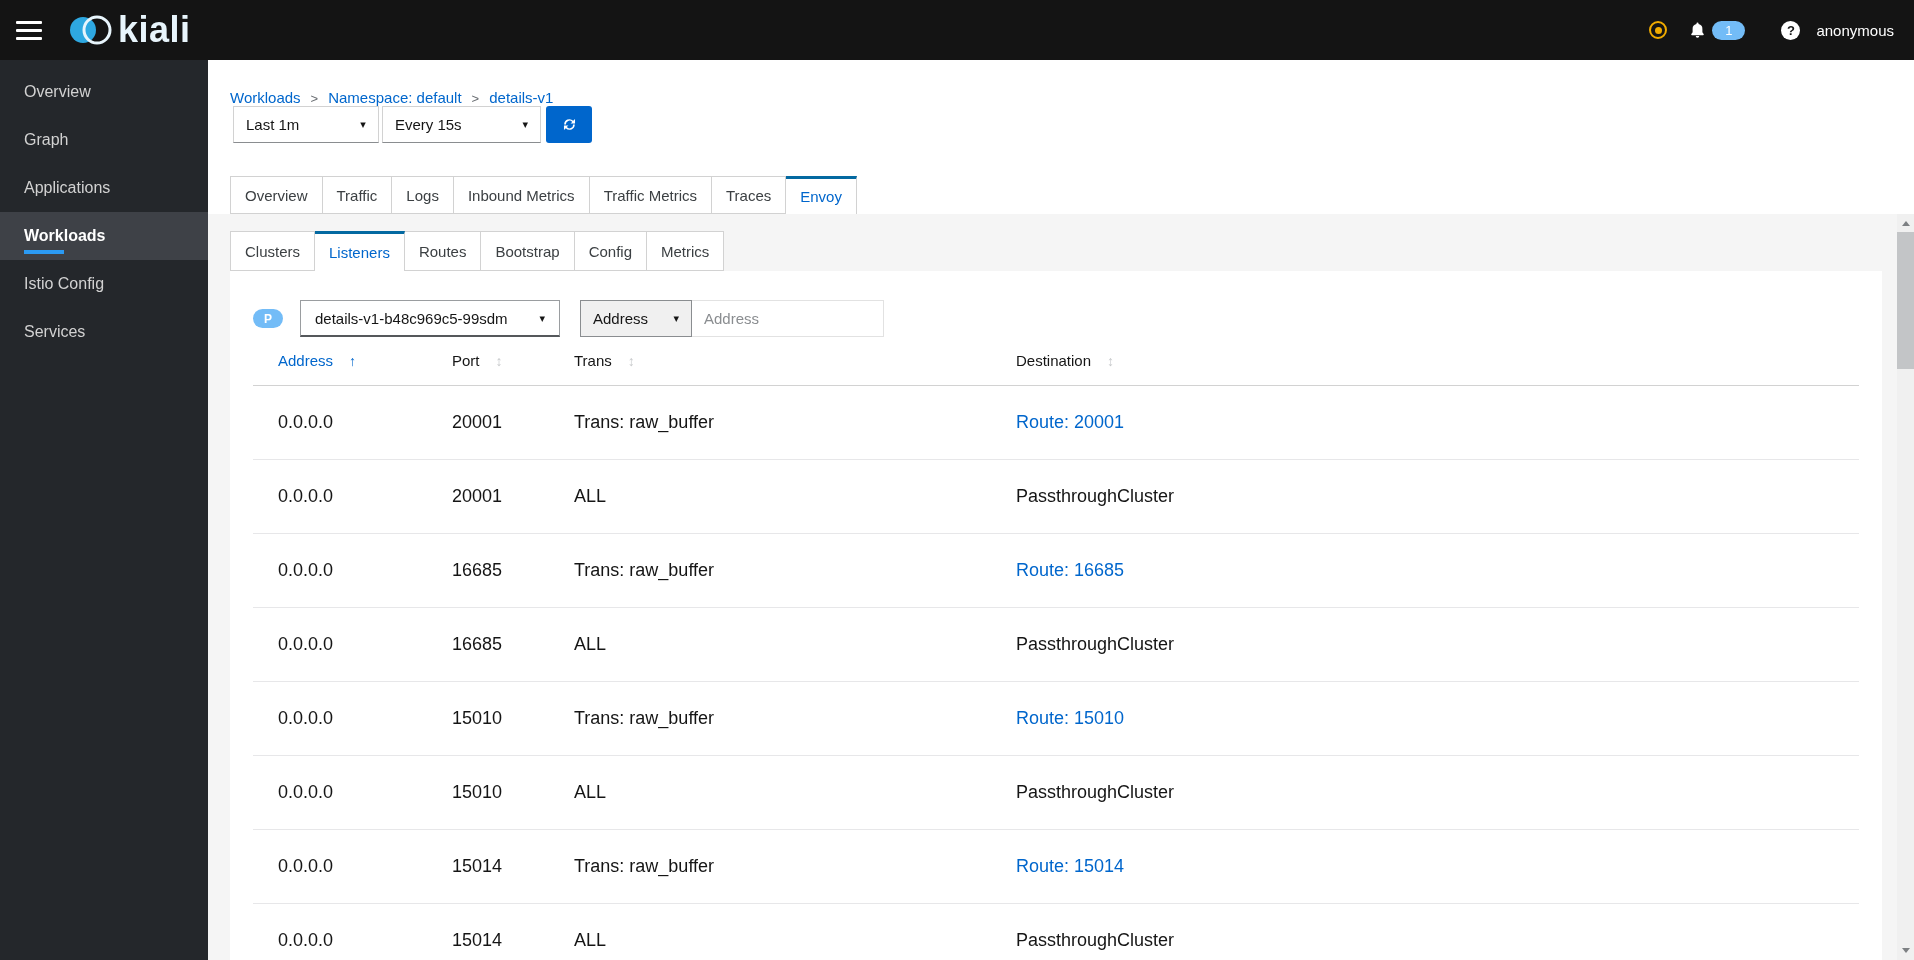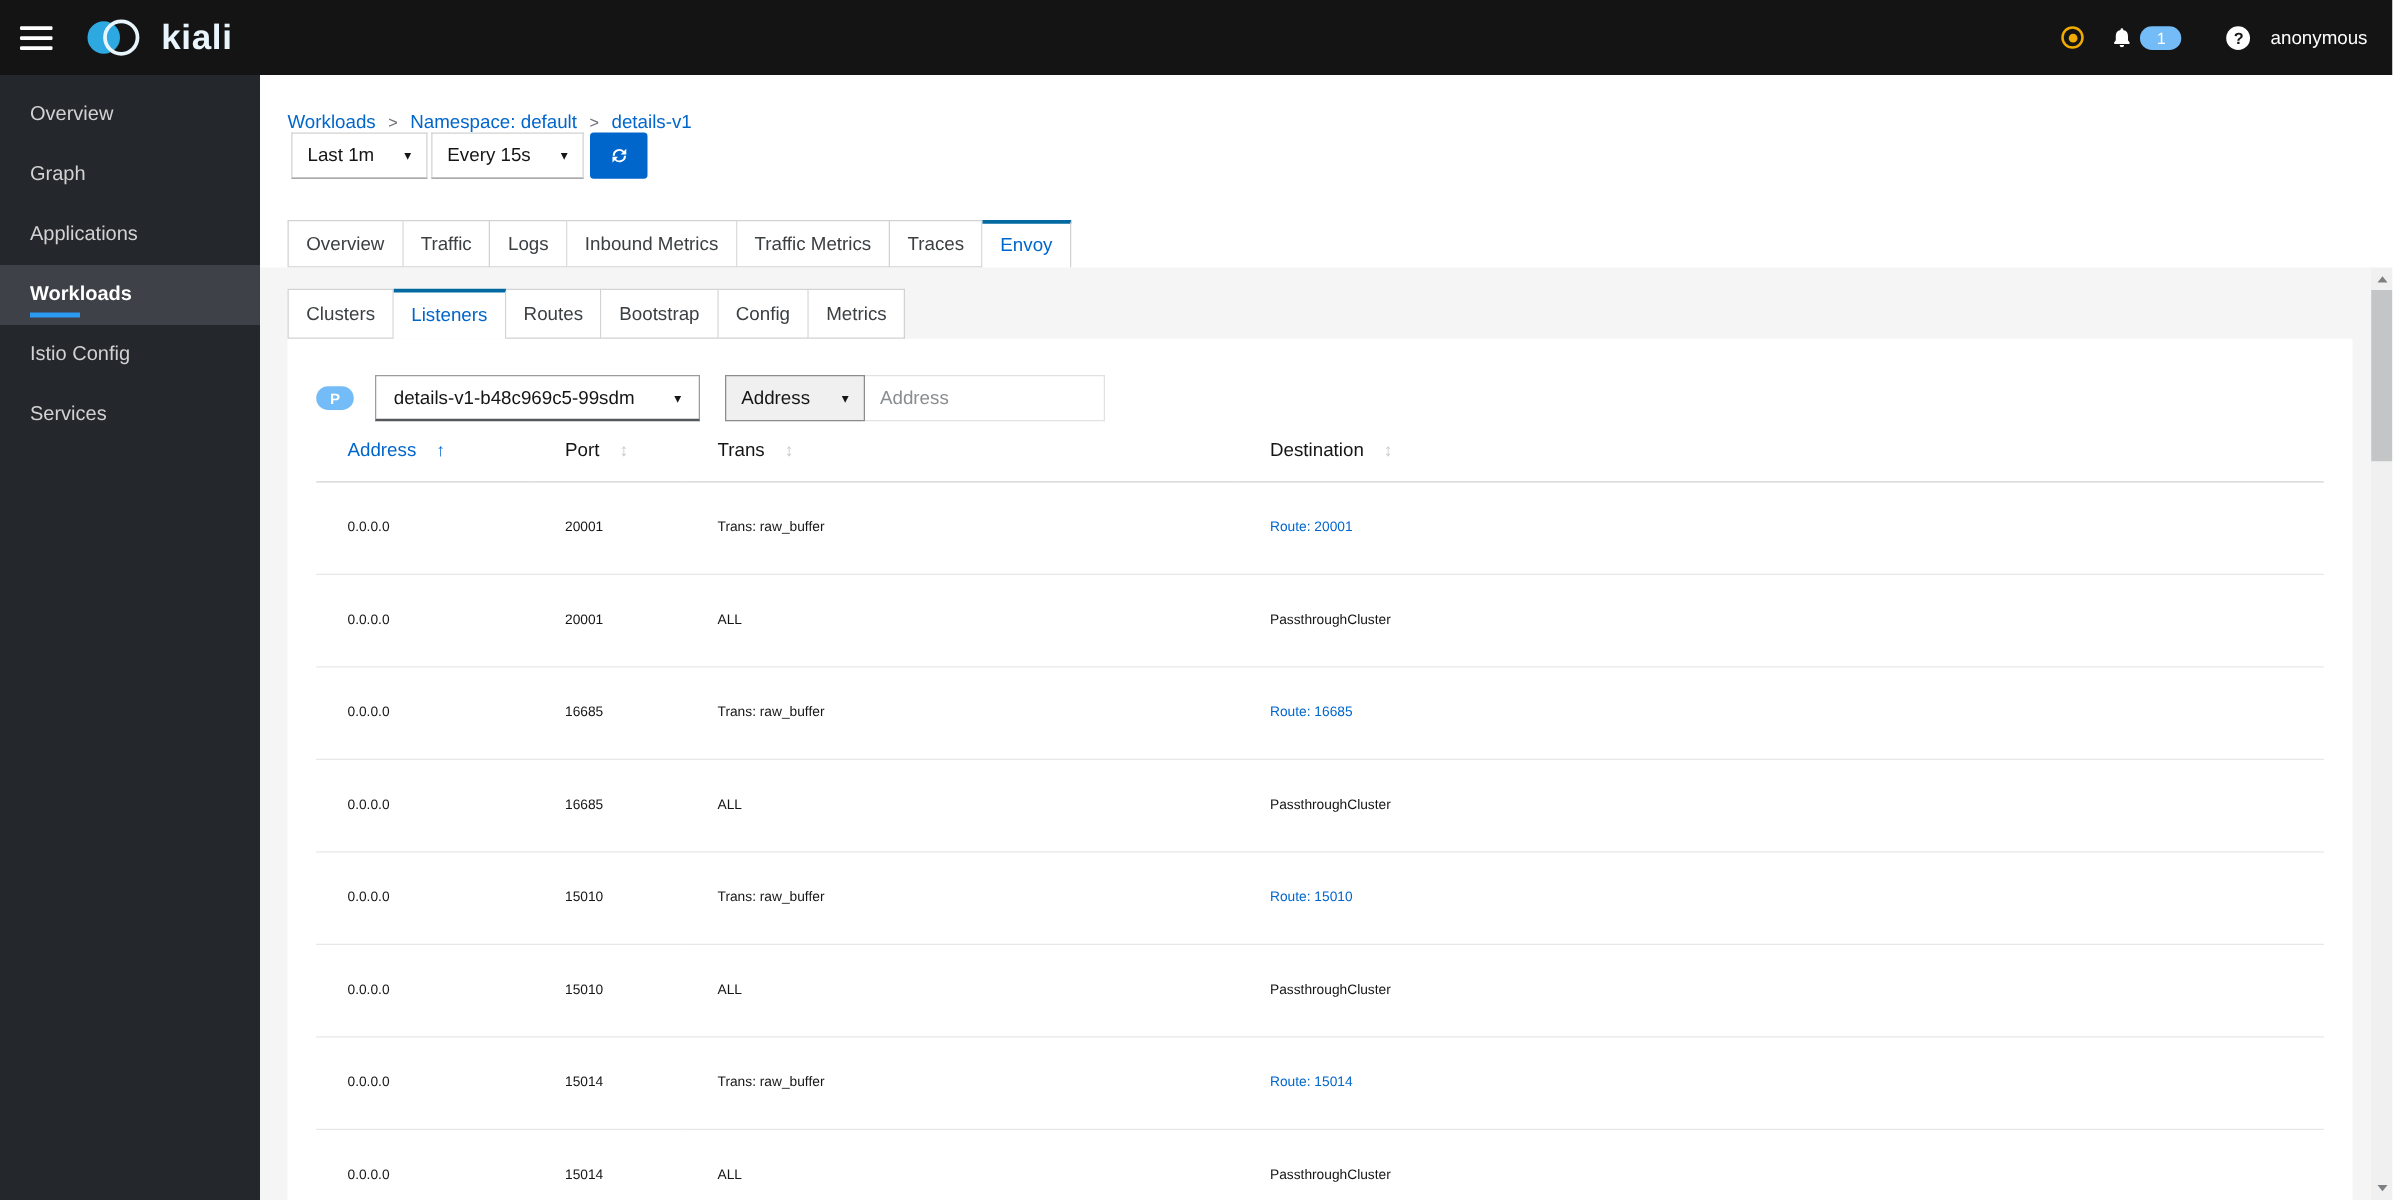--- a/index.html
+++ b/index.html
@@ -4,21 +4,21 @@
 <style>
   * { margin:0; padding:0; box-sizing:border-box; }
   html,body { width:1914px; height:960px; overflow:hidden; }
   body { font-family:"Liberation Sans", sans-serif; background:#fff; color:#151515; }
 
   
   .masthead { height:60px; background:#141414; display:flex; align-items:center; padding:0 20px 0 16px; }
   .hamburger { width:26px; height:19px; display:flex; flex-direction:column; justify-content:space-between; background:none; border:none; cursor:pointer; }
   .hamburger span { display:block; height:3px; background:#fff; border-radius:1px; }
   .brand { display:flex; align-items:center; margin-left:24px; }
-  .brand-text { color:#e8f5fc; font-size:28px; font-weight:700; margin-left:11px; letter-spacing:0.5px; }
+  .brand-text { color:#e8f5fc; font-size:36px; font-weight:700; margin-left:0; letter-spacing:0.5px; }
   .mast-right { margin-left:auto; display:flex; align-items:center; }
   .status-ring { width:18px; height:18px; border:2.5px solid #f0ab00; border-radius:50%; display:flex; align-items:center; justify-content:center; }
   .status-ring::after { content:""; width:7px; height:7px; border-radius:50%; background:#f0ab00; }
   .bell-wrap { display:flex; align-items:center; margin-left:22px; cursor:pointer; }
   .notif-badge { margin-left:6px; min-width:33px; height:19px; border-radius:10px; background:#73bcf7; color:#fff; font-size:13px; display:flex; align-items:center; justify-content:center; }
   .help-icon { margin-left:36px; width:19px; height:19px; border-radius:50%; background:#fff; color:#151515; font-weight:700; font-size:13px; display:flex; align-items:center; justify-content:center; cursor:pointer; }
   .username { margin-left:16px; font-size:15px; color:#fff; cursor:pointer; }
 
   
   .layout { display:flex; height:900px; }
@@ -29,21 +29,21 @@
   .nav-item.active .label::after { content:""; position:absolute; left:0; bottom:-9px; width:40px; height:4px; background:#2b9af3; }
 
   .content { flex:1; min-width:0; display:flex; flex-direction:column; background:#fff; }
   .top { padding:22px 28px 0 22px; }
   .crumb-row { display:flex; justify-content:space-between; align-items:flex-start;flex-direction:column; }
   .breadcrumb { font-size:15px; padding-top:7px; }
   .crumb-link { color:#0066cc; text-decoration:none; cursor:pointer; }
   .sep { color:#6a6e73; margin:0 10px; font-size:13px; }
 
   .top-toolbar { display:flex; align-items:stretch; }
-  .pf-select { height:37px; background:#fff; border:1px solid #d2d2d2; border-bottom-color:#8a8d90; display:flex; align-items:center; padding:0 12px; font-size:15px; color:#151515; margin-left:3px; cursor:pointer; }
+  .pf-select { height:37px; background:#fff; border:1px solid #d2d2d2; border-bottom-color:#8a8d90; display:flex; align-items:center; padding:0 12px; font-size:15px; color:#151515; margin-left:3px; cursor:pointer;gap:37px; }
   .pf-select .caret { margin-left:24px; font-size:11px; color:#151515; }
   .btn-refresh { width:46px; height:37px; margin-left:5px; background:#0066cc; border:none; border-radius:3px; display:flex; align-items:center; justify-content:center; cursor:pointer; }
 
   .tabs { display:flex; }
   .main-tabs { margin-top:33px; height:38px; }
   .sub-tabs { height:40px; }
   .tab { padding:0 14px; display:flex; align-items:center; background:#fff; border:1px solid #d2d2d2; border-left-width:0; font-size:15px; color:#3c4043; cursor:pointer; white-space:nowrap; }
   .tab:first-child { border-left-width:1px; }
   .tab.active { border-top:3px solid #0369a1; border-bottom:none; color:#0066cc; }
 
@@ -56,21 +56,21 @@
   .pod-select { width:260px; height:37px; border:1px solid #9a9da0; border-bottom:2px solid #55585b; background:#fff; display:flex; align-items:center; justify-content:space-between; padding:0 14px; font-size:15px; cursor:pointer; }
   .pod-select .caret, .filter-select .caret { font-size:11px; color:#151515; }
   .filter-group { display:flex; margin-left:20px; }
   .filter-select { width:112px; height:37px; background:#f0f0f0; border:1px solid #8a8d90; display:flex; align-items:center; justify-content:space-between; padding:0 12px; font-size:15px; cursor:pointer; }
   .filter-input { width:192px; height:37px; border:1px solid #e2e2e2; border-left:none; padding:0 12px; font-size:15px; color:#151515; outline:none; background:#fff; }
   .filter-input::placeholder { color:#8a8d90; }
 
   table { border-collapse:collapse; width:100%; table-layout:fixed; }
   th { height:48px; text-align:left; font-weight:400; font-size:15px; color:#151515; padding:0 0 0 25px; border-bottom:1px solid #d2d2d2; white-space:nowrap; cursor:pointer; }
   th.sorted { color:#0066cc; }
-  td { height:74px; font-size:11px; color:#151515; padding:0 0 0 25px; border-bottom:1px solid #e7e7e9; white-space:nowrap; }
+  td { height:74px; font-size:18px; color:#151515; padding:0 0 0 25px; border-bottom:1px solid #e7e7e9; white-space:nowrap; }
   td a { color:#0066cc; text-decoration:none; cursor:pointer; }
   .sort-icon { margin-left:16px; font-size:14px; color:#c8cacc; }
   .sort-icon.active { color:#0066cc; font-weight:700; }
 
   
   .scrollbar { position:absolute; top:0; right:0; width:17px; height:100%; background:#f0f0f0; }
   .sb-arrow { position:absolute; left:0; width:17px; height:17px; display:flex; align-items:center; justify-content:center; cursor:pointer; }
   .sb-up { top:1px; }
   .sb-down { bottom:1px; }
   .tri-up { width:0; height:0; border-left:4px solid transparent; border-right:4px solid transparent; border-bottom:5px solid #7d8083; }

